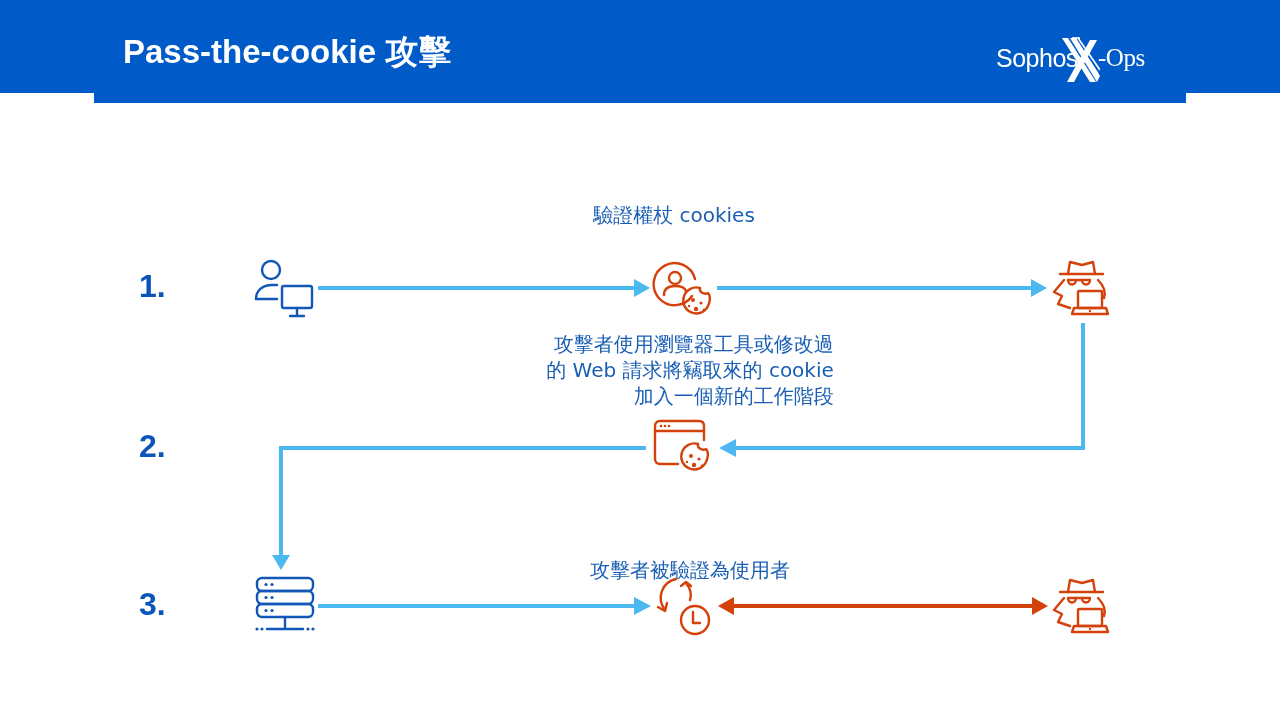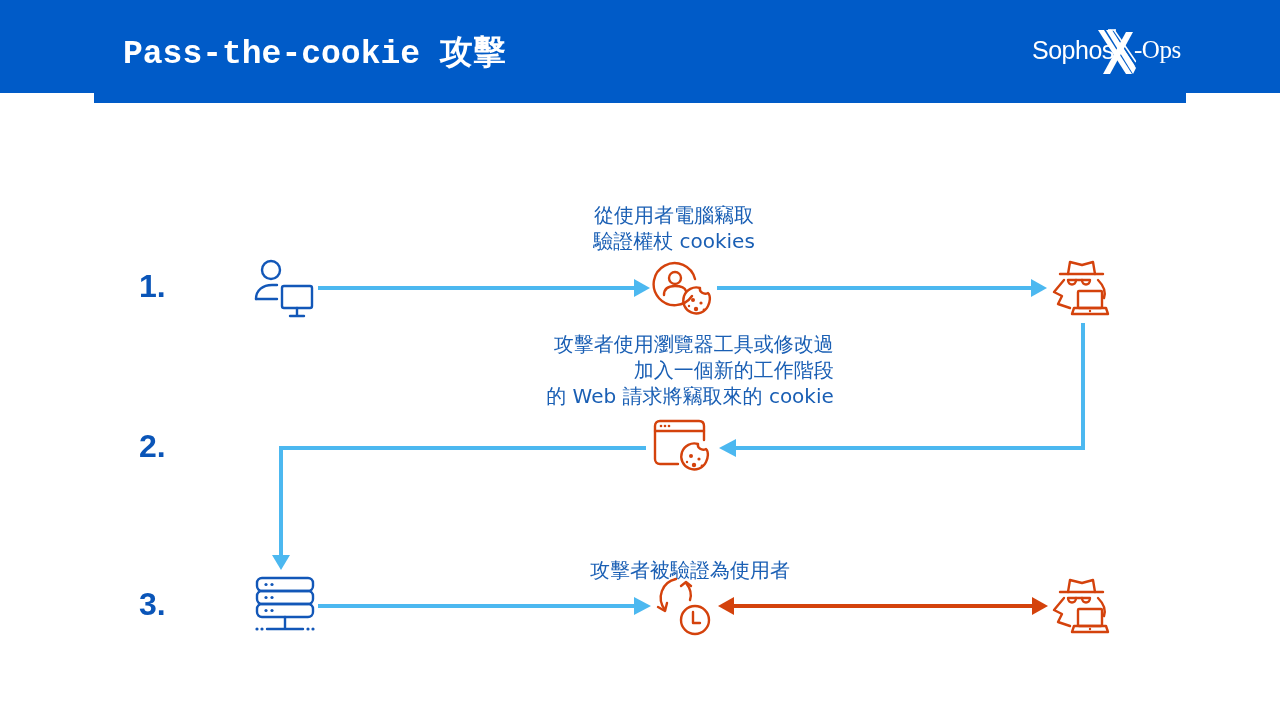--- a/index.html
+++ b/index.html
@@ -1,22 +1,22 @@
 <!DOCTYPE html>
 <html><head>
 <meta charset="utf-8">
 <style>
   html, body { margin: 0; padding: 0; }
   body { width: 1280px; height: 720px; background: #ffffff; position: relative; overflow: hidden;
          font-family: "DejaVu Sans", "Liberation Sans", sans-serif; }
   .header { position: absolute; left: 0; top: 0; width: 1280px; height: 93px; background: #005bc8; }
   .header-tail { position: absolute; left: 94px; top: 93px; width: 1092px; height: 10px; background: #005bc8; }
   .title { position: absolute; left: 123px; top: 30px; color: #ffffff; font-size: 33px; font-weight: bold;
-           font-family: Liberation Mono, monospace; letter-spacing: 0px; white-space: nowrap; }
-  .logo { position: absolute; left: 996px; top: 28px; width: 160px; height: 50px; color: #fff; margin-left: 36px; }
+           font-family: Liberation Sans, sans-serif; letter-spacing: 0px; white-space: nowrap; }
+  .logo { position: absolute; left: 996px; top: 36px; width: 160px; height: 50px; color: #fff; }
   .logo-text { position: absolute; top: 8px; font-size: 25px; font-family: "Liberation Sans", sans-serif; color: #fff; white-space: nowrap; letter-spacing: -0.5px; }
   .logo-sophos { left: 0; }
   .logo-ops { left: 102px; font-family: Liberation Serif, serif; }
   .logo-x { position: absolute; left: 64px; top: 0; }
   .step-num { position: absolute; color: #0a55b8; font-size: 32px; font-weight: bold;
               font-family: "Liberation Sans", "DejaVu Sans", sans-serif; }
   .caption { position: absolute; color: #1a5fb4; font-size: 20px; line-height: 26px; text-align: center;
              font-family: "DejaVu Sans", sans-serif; white-space: nowrap; transform: translateX(-50%); }
   .caption div { white-space: nowrap; }
   svg.diagram { position: absolute; left: 0; top: 0; }
@@ -45,27 +45,26 @@
     </g>
   </svg>
   <span class="logo-text logo-ops">-Ops</span>
 </div>
 
 <div class="step-num" style="left:139px; top:268px;">1.</div>
 <div class="step-num" style="left:139px; top:428px;">2.</div>
 <div class="step-num" style="left:139px; top:586px;">3.</div>
 
 <div class="caption" style="left:674px; top:202px;">
-  <div>從使用者電腦竊取</div>
   <div>驗證權杖 cookies</div>
 </div>
 <div class="caption" style="left:690px; top:331px;text-align:right;">
   <div>攻擊者使用瀏覽器工具或修改過</div>
+  <div>的 Web 請求將竊取來的 cookie</div>
   <div>加入一個新的工作階段</div>
-  <div>的 Web 請求將竊取來的 cookie</div>
 </div>
 <div class="caption" style="left:690px; top:517px;margin-top:40px;">
   <div>攻擊者被驗證為使用者</div>
 </div>
 
 <svg class="diagram" width="1280" height="720">
   <g stroke="#4cb8f0" stroke-width="4" fill="none" stroke-linecap="butt">
     <line x1="318" y1="288" x2="634" y2="288"></line>
     <line x1="717" y1="288" x2="1032" y2="288"></line>
     <polyline points="1083,323 1083,448 736,448"></polyline>

